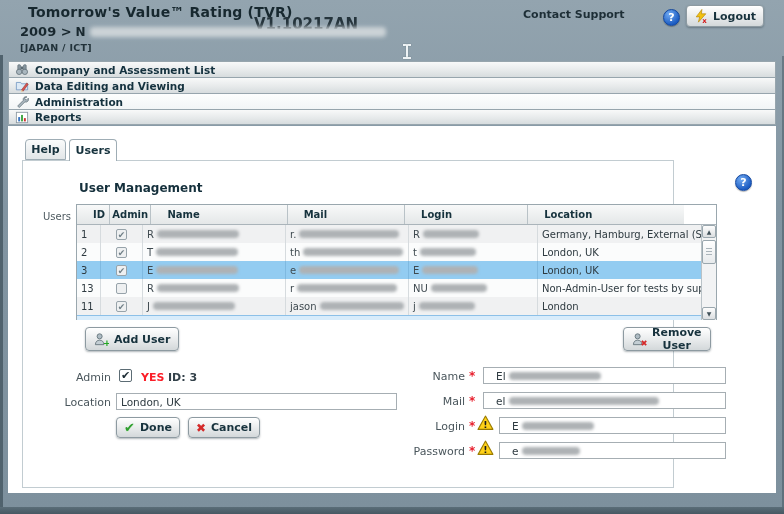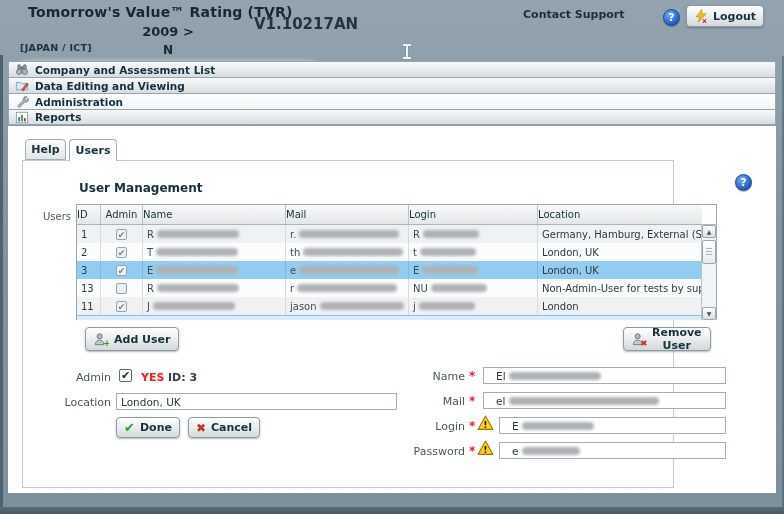--- a/index.html
+++ b/index.html
@@ -28,21 +28,21 @@
   .help-top{position:absolute;left:663px;top:9px;}
   .btn{
     display:inline-flex;align-items:center;justify-content:center;gap:5px;
     background:linear-gradient(#ffffff,#eceeef 45%,#d3d8da);
     border:1px solid #8d9aa1;border-radius:4px;
     font-family:"DejaVu Sans", sans-serif;font-weight:bold;color:#17323d;font-size:11px;
     box-shadow:0 1px 2px rgba(30,45,55,.35), inset 0 1px 0 #fff;cursor:default;padding:0 8px;
   }
   .logout-btn{position:absolute;left:686px;top:5px;width:78px;height:22px;}
   .bolt{position:relative;width:14px;height:14px;flex:0 0 14px;}
-  .crumb{position:absolute;left:20px;top:24px;font-size:13px;font-weight:bold;color:#19282f;display:flex;align-items:center;gap:4px;flex-direction:column;}
+  .crumb{position:absolute;left:20px;top:24px;font-size:13px;font-weight:bold;color:#19282f;display:flex;align-items:center;gap:4px;}
   .crumb .pfx{font-size:12px;}
   .region{position:absolute;left:20px;top:42px;font-size:9.5px;font-weight:bold;color:#22323a;letter-spacing:.3px;}
 
   
   .pill{display:inline-block;height:8px;border-radius:4px;background:#aeb2b5;filter:blur(1.6px);vertical-align:middle;}
   .pill.bc{height:10px;background:#ccd3d7;width:296px;filter:blur(2px);}
   .pill.name{width:82px;} .pill.mail{width:100px;} .pill.login{width:56px;}
   .pill.fname{width:92px;} .pill.fmail{width:150px;} .pill.flogin{width:72px;} .pill.fpass{width:58px;}
 
   
@@ -71,21 +71,21 @@
   .tab-help{left:17px;top:13px;width:41px;height:21px;background:linear-gradient(#fafbfb,#e2e6e8);}
   .tab-users{left:61px;top:13px;width:48px;height:22px;background:#fff;border-bottom:none;z-index:3;}
   .panel{position:absolute;left:14px;top:34px;width:652px;height:328px;border:1px solid #c2ccd1;background:#fff;}
   .panel-title{position:absolute;left:56px;top:20px;font-size:12px;font-weight:bold;color:#15303c;}
   .help-panel{position:absolute;left:712px;top:13px;}
   .rowset-label{position:absolute;left:20px;top:50px;font-size:10px;color:#4e5a60;}
 
   
   .utable{position:absolute;left:53px;top:43px;width:641px;height:116px;border:1px solid #9aa7ae;background:#fff;}
   .thead{display:flex;height:20px;background:linear-gradient(#f8f9f9,#e4e7e8);border-bottom:1px solid #aab4ba;}
-  .hcell{display:flex;align-items:center;padding:0 0;font-size:10px;font-weight:normal;color:#16323d;
+  .hcell{display:flex;align-items:center;padding:0 16px;font-size:10px;font-weight:bold;color:#16323d;
          border-right:1px solid #b9c2c7;overflow:hidden;white-space:nowrap;}
   .hspacer{width:14px;background:#fff;border-right:none;}
   .trow{display:flex;height:18px;}
   .trow.odd{background:#f0f1f2;} .trow.even{background:#fbfcfc;} .trow.sel{background:#93ccf1;}
   .tcell{display:flex;align-items:center;padding:0 4px;font-size:10px;color:#2e3a40;
          border-right:1px solid #d6dbde;overflow:hidden;white-space:nowrap;}
   .trow.sel .tcell{border-right-color:#7fb9e0;}
   .c0{width:24px;} .c1{width:42px;justify-content:center;} .c2{width:143px;} .c3{width:123px;} .c4{width:129px;} .c5{width:164px;border-right:none;}
   .tcell .pfx{margin-right:3px;color:#3f4a50;}
   .cb{width:11px;height:11px;border:1px solid #97a3aa;background:#eef0f1;border-radius:2px;

